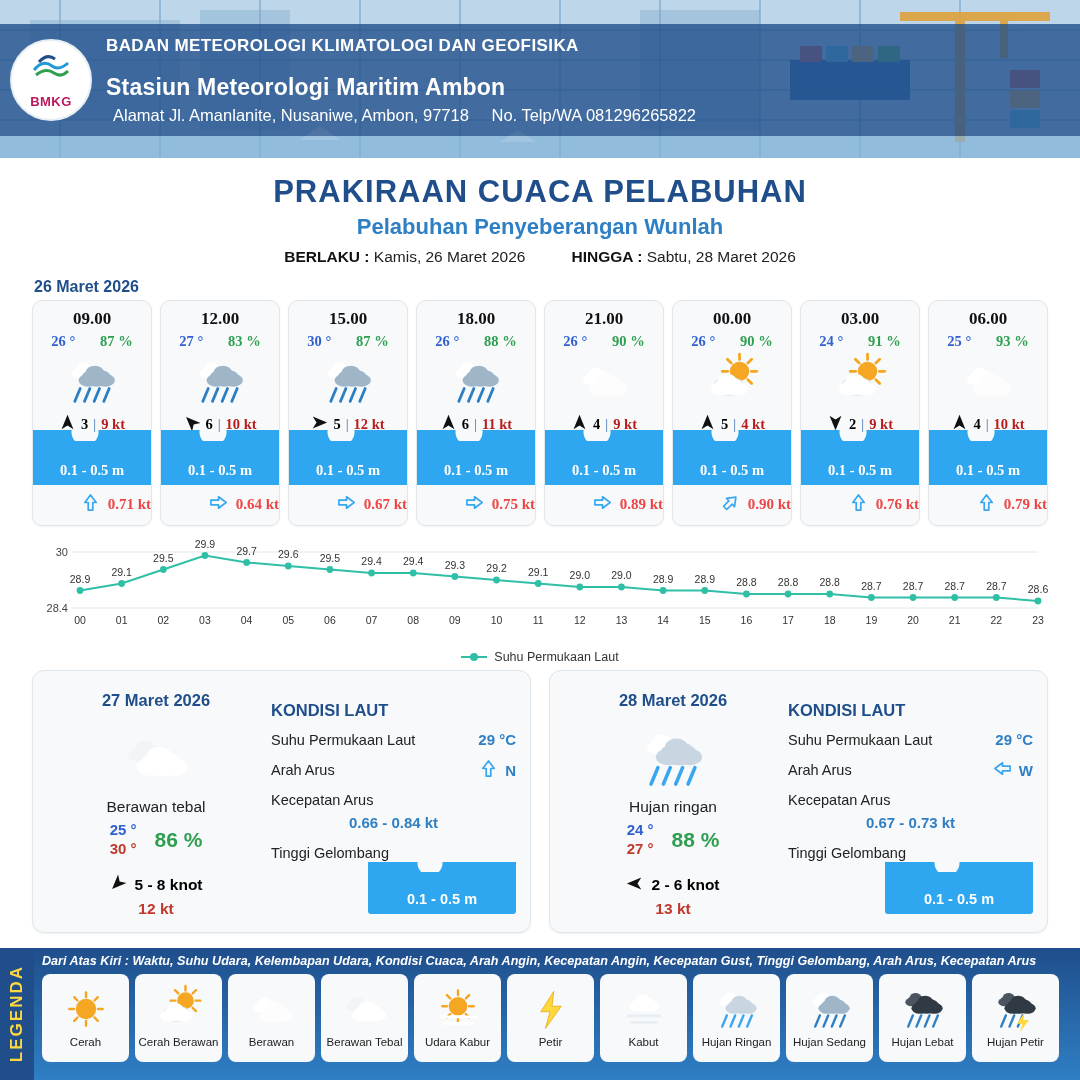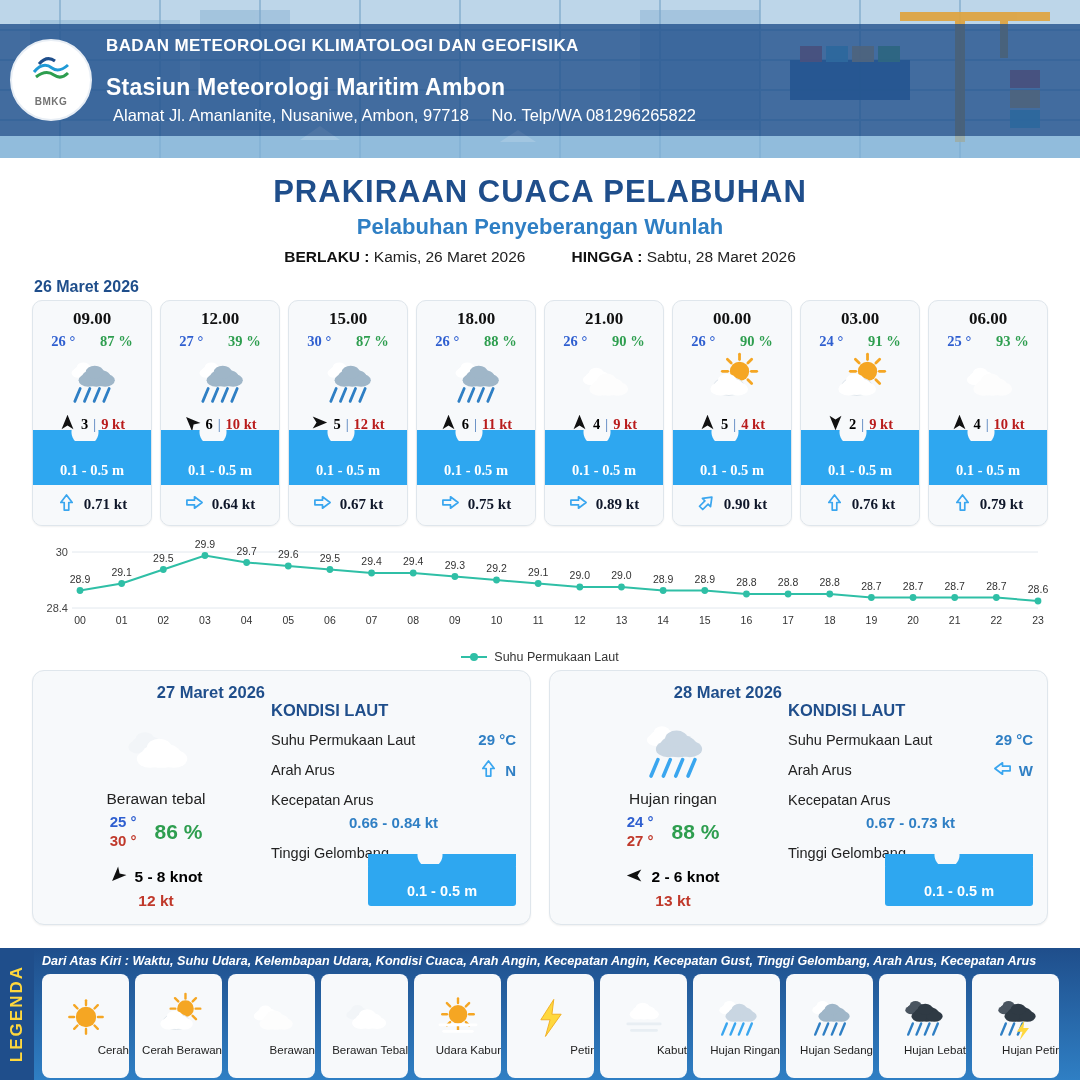--- a/index.html
+++ b/index.html
@@ -27,21 +27,21 @@
     position: absolute; left: 0; top: 24px; width: 100%; height: 112px;
     display: flex; align-items: center; padding-left: 10px;
   }
   .bmkg-logo {
     width: 82px; height: 82px; border-radius: 50%;
     background: #ffffff; display:flex; flex-direction:column;
     align-items:center; justify-content:center; flex: 0 0 auto;
     margin-right: 14px;
     border: 2px solid #e8eef5;
   }
-  .bmkg-logo .txt { font-size: 10px; font-weight: bold; color:#737373; letter-spacing:0.5px; margin-top:16px;}
+  .bmkg-logo .txt { font-size: 13px; font-weight: bold; color:#be185d; letter-spacing:0.5px; margin-top:16px;}
   .hdr-texts { color: #ffffff; }
   .hdr-l1 { font-size: 17px; font-weight: bold; letter-spacing: 0.4px; }
   .hdr-l2 { font-size: 23px; font-weight: bold; margin-top: 18px; letter-spacing:0.2px;}
   .hdr-l3 { font-size: 16.5px; margin-top: 5px; }
   .hdr-l3 span { margin-left: 18px; }
 
   
   .title-wrap { text-align:center; margin-top: 16px; }
   .title-main {
     font-size: 31px; font-weight: bold; color:#1f4e8b; letter-spacing: 1px;
@@ -87,22 +87,22 @@
     content:""; position:absolute; top:-11px; left:0; width:100%; height:14px;
     background: radial-gradient(circle at 18px 14px, #2ea7f0 13px, transparent 14px),
                 radial-gradient(circle at 52px 2px, transparent 13px, #2ea7f0 14px),
                 radial-gradient(circle at 86px 14px, #2ea7f0 13px, transparent 14px);
   }
   .wave-text {
     position:absolute; bottom:6px; width:100%; text-align:center;
     color:#fff; font-size:14.5px; font-weight:bold;
   }
   .card-cur {
-    display:flex; align-items:center; justify-content:center; gap:8px;
-    padding: 8px 0 9px; font-size:15px; color:#0f172a; font-weight:bold;
+    display:flex; align-items:center; justify-content:flex-end; gap:8px;
+    padding: 8px 0 9px; font-size:15px; color:#ef4444; font-weight:bold;
     background:#f7f9fb;
   }
 
   
   .chart-area { margin: 14px 28px 0; position: relative; height: 108px; }
   .chart-svg { display:block; }
   .legend-row {
     display:flex; align-items:center; justify-content:center; gap:7px;
     font-size:12.5px; color:#333; margin-top: 2px;
   }
@@ -113,21 +113,21 @@
   }
 
   
   .panels { display:flex; gap:18px; padding: 6px 32px 0; }
   .panel {
     flex:1; background:#f7f9fb; border:1px solid #dfe6ec; border-radius:12px;
     padding: 12px 14px 14px; display:flex; position: relative; min-height: 252px;
     box-shadow: 0 1px 2px rgba(0,0,0,0.06);
   }
   .panel-left { width: 218px; text-align:center; }
-  .panel-date { font-size:16.5px; font-weight:bold; color:#1f4e8b; text-align:right; }
+  .panel-date { font-size:16.5px; font-weight:bold; color:#1f4e8b; text-align:center;margin-top:8px; }
   .panel-ico { height: 72px; display:flex; align-items:center; justify-content:center; margin-top:12px;}
   .panel-cond { font-size:15.5px; color:#222; margin-top:4px; }
   .panel-tt { display:flex; justify-content:center; gap:18px; margin-top:5px; align-items:center;}
   .panel-temps { font-size:15px; font-weight:bold; line-height:1.25; }
   .t-min { color:#2f5fd0; }
   .t-max { color:#c0392b; }
   .panel-hum { font-size:21px; font-weight:bold; color:#2e9e4f; }
   .panel-wind { display:flex; align-items:center; justify-content:center; gap:8px; margin-top:16px; font-size:15.5px; font-weight:bold;}
   .panel-gust { font-size:15.5px; font-weight:bold; color:#c0392b; margin-top:4px;}
   .panel-right { flex:1; padding-left: 6px; position:relative;}
@@ -161,22 +161,22 @@
     background:#1f4e8b;
   }
   .legend-side span {
     writing-mode: vertical-rl; transform: rotate(180deg);
     color:#ffd83d; font-weight:bold; font-size:17px; letter-spacing:2px;
   }
   .legend-main { flex:1; padding: 6px 8px 4px; }
   .legend-note { color:#fff; font-size:12.6px; font-style:italic; font-weight:bold; }
   .legend-items { display:flex; gap:6px; margin-top:6px; }
   .legend-item {
-    width: 87px; background:#f7f9fb; border-radius:8px; text-align:right;
-    padding-top:16px; height: 104px;
+    width: 87px; background:#f7f9fb; border-radius:8px; text-align:center;
+    padding-top:8px; height: 88px;
   }
   .legend-item .ic { height:54px; display:flex; align-items:center; justify-content:center; }
   .legend-item .lb { font-size:11.5px; color:#222; }
 </style>
 </head>
 <body>
 
 <div class="header">
   <svg class="header-art" width="1080" height="158" viewBox="0 0 1080 158">
     <rect x="0" y="0" width="1080" height="158" fill="#bdd6e9"></rect>
@@ -286,21 +286,21 @@
        <span><svg width="19" height="19" viewBox="0 0 20 20" style="transform:rotate(0deg)">
             <path d="M10 2 L16 10 H12.4 V18 H7.6 V10 H4 Z" fill="none" stroke="#3aa6ef" stroke-width="1.8" stroke-linejoin="round"></path>
           </svg></span>
        <span>0.71 kt</span>
      </div>
     </div>
     <div class="card">
       <div class="card-time">12.00</div>
      <div class="card-tr">
        <span class="card-temp">27 °</span>
-       <span class="card-hum">39 %</span>
+       <span class="card-hum">83 %</span>
      </div>
      <div class="card-icon">
         <svg width="58" height="58" viewBox="0 0 54 54">
           <ellipse cx="20" cy="18" rx="9.9" ry="6.050000000000001" fill="#ffffff" stroke="none"></ellipse>
             <ellipse cx="14.5" cy="19.65" rx="6.6000000000000005" ry="4.4" fill="#ffffff"></ellipse>
             <ellipse cx="26.05" cy="19.65" rx="6.6000000000000005" ry="4.4" fill="#ffffff"></ellipse>
             <ellipse cx="18.9" cy="14.149999999999999" rx="6.050000000000001" ry="4.4" fill="#ffffff"></ellipse>
           <ellipse cx="31" cy="24" rx="13.5" ry="8.25" fill="#9fb6c8" stroke="none"></ellipse>
             <ellipse cx="23.5" cy="26.25" rx="9" ry="6" fill="#9fb6c8"></ellipse>
             <ellipse cx="39.25" cy="26.25" rx="9" ry="6" fill="#9fb6c8"></ellipse>

